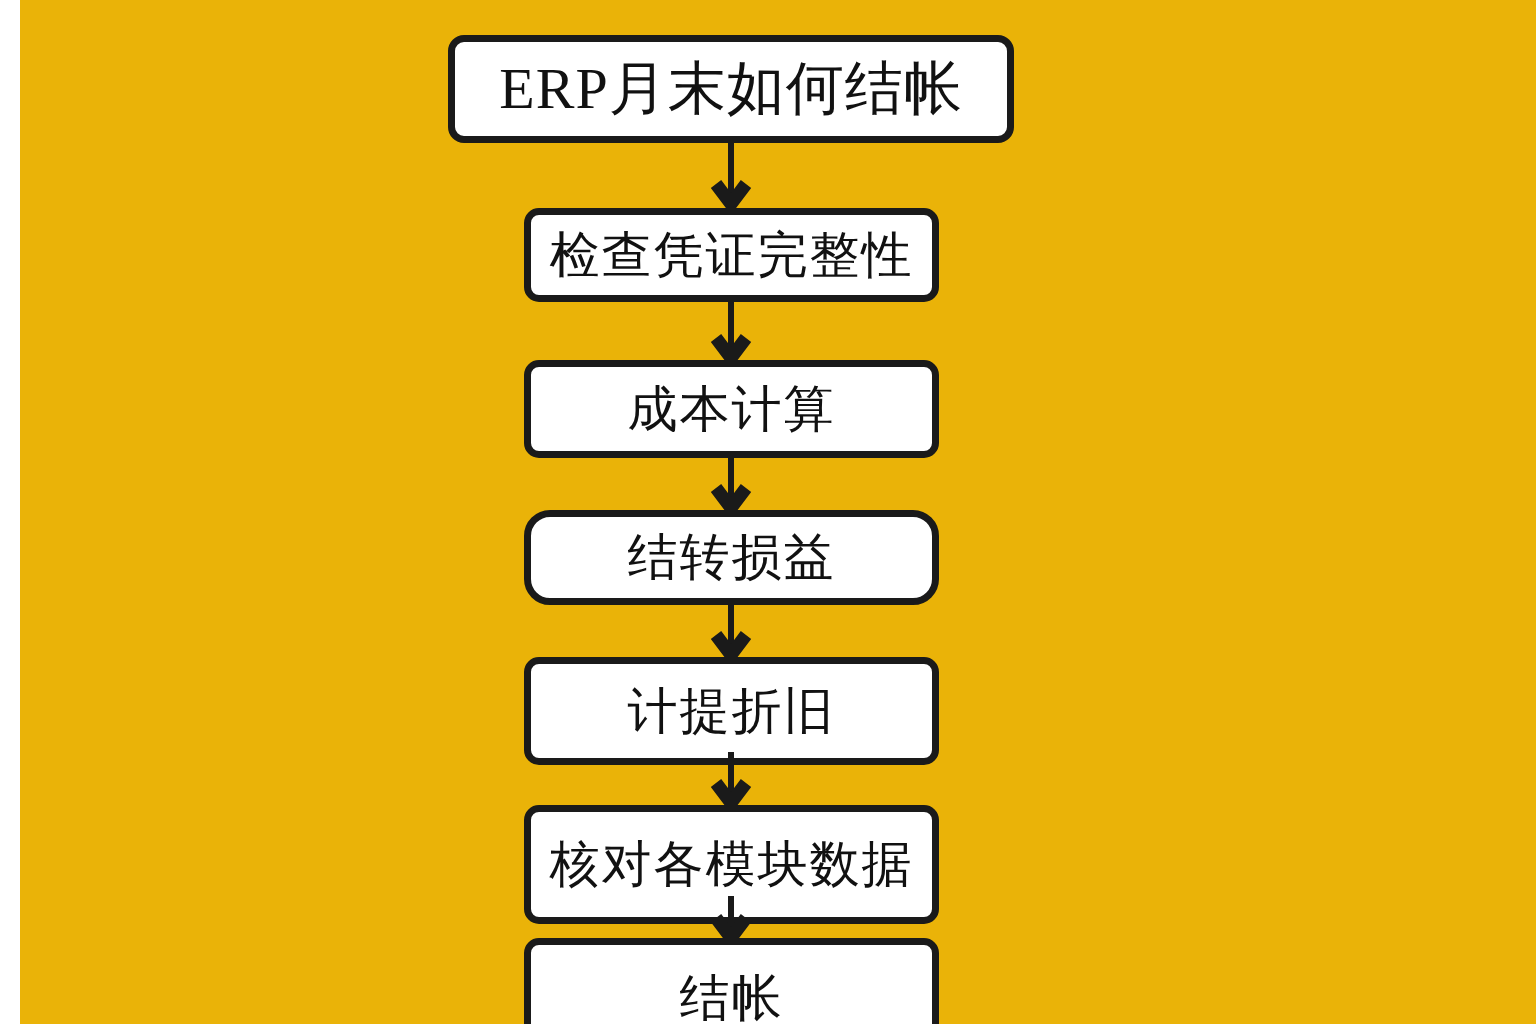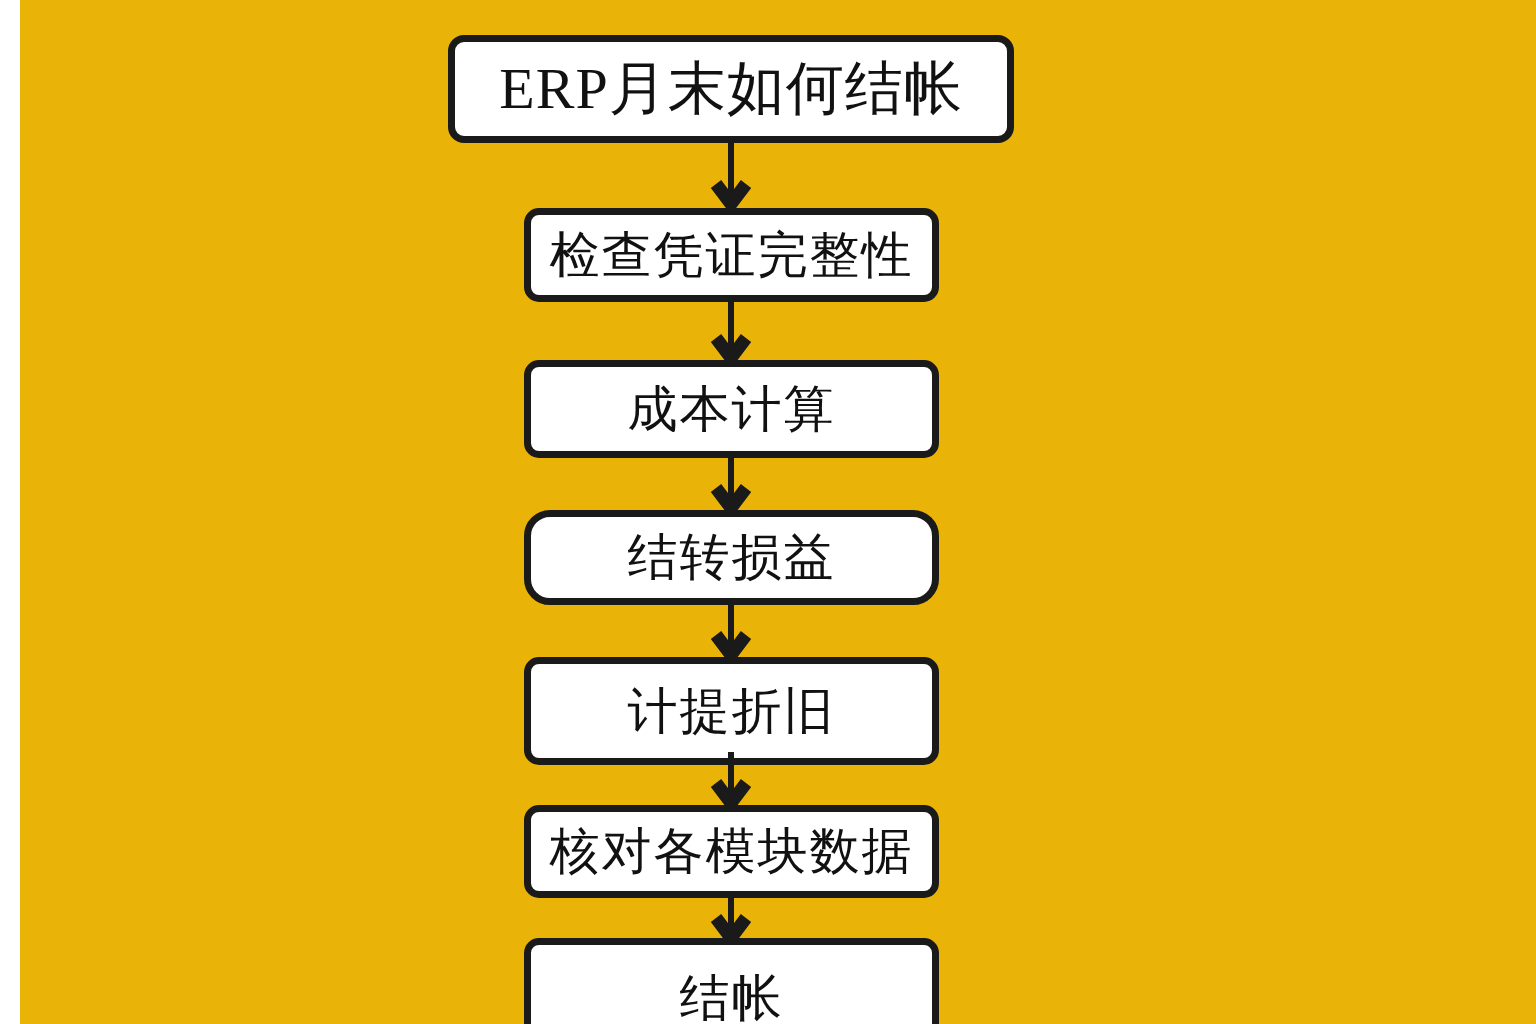--- a/index.html
+++ b/index.html
@@ -41,21 +41,21 @@
   .flow-node.step-node {
     left: 504px;
     width: 415px;
     font-size: 50px;
     justify-content: center;
   }
   .node-step-1 { top: 208px;  height: 94px; }
   .node-step-2 { top: 360px;  height: 98px; }
   .node-step-3 { top: 510px;  height: 95px; border-radius: 26px; }
   .node-step-4 { top: 657px;  height: 108px; }
-  .node-step-5 { top: 805px;  height: 93px; }
+  .node-step-5 { top: 805px;  height: 119px; }
   .node-step-6 { top: 938px;  height: 120px; }
 
   .connector {
     position: absolute;
     left: 711px;
     width: 40px;
     margin-left: -20px;
     pointer-events: none;
   }
   .connector svg { display: block; overflow: visible; }

